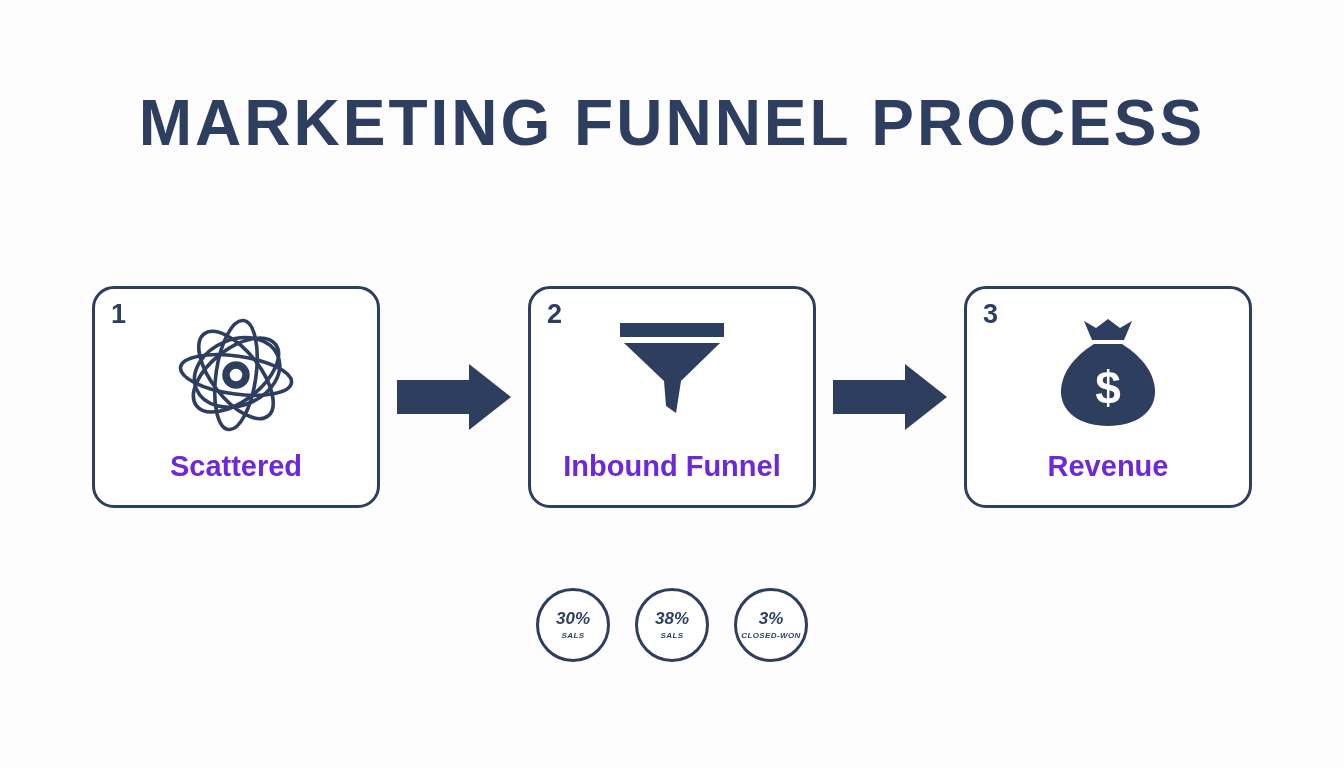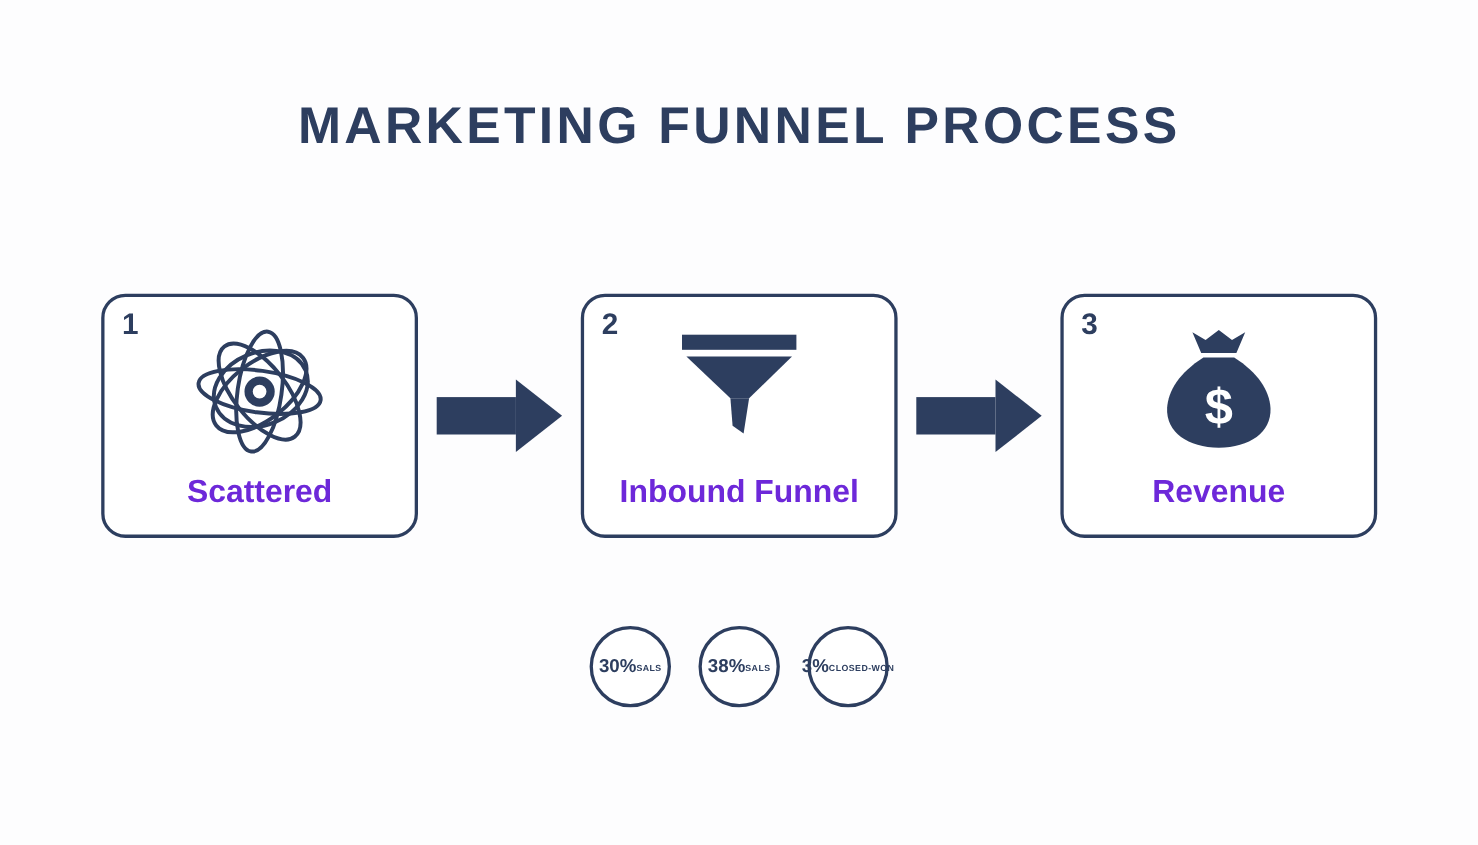--- a/index.html
+++ b/index.html
@@ -12,21 +12,21 @@
     overflow: hidden;
   }
   .canvas {
     position: relative;
     width: 1344px;
     height: 768px;
   }
   .title {
     margin-top: 86px;
     text-align: center;
-    font-size: 47px;
+    font-size: 64px;
     font-weight: bold;
     letter-spacing: 3px;
     color: #2d3e5f;
   }
   .flow-row {
     display: flex;
     align-items: center;
     justify-content: center;
     margin-top: 126px;
   }
@@ -92,25 +92,26 @@
     gap: 25px;
     margin-top: 80px;
   }
   .metric-circle {
     width: 74px;
     height: 74px;
     border: 3px solid #2d3e5f;
     border-radius: 50%;
     box-sizing: border-box;
     display: flex;
-    flex-direction: row;
+    flex-direction: column;
     align-items: center;
     justify-content: center;
     color: #2d3e5f;
     background: #ffffff;
+    font-style: italic;
   }
   .metric-value {
     font-size: 17px;
     font-weight: bold;
     line-height: 1.1;
   }
   .metric-label {
     font-size: 8px;
     font-weight: bold;
     letter-spacing: 0.4px;

